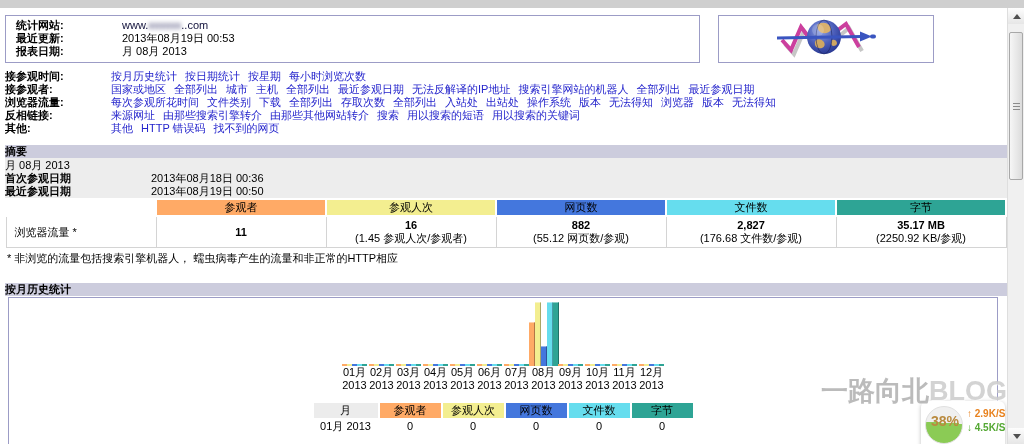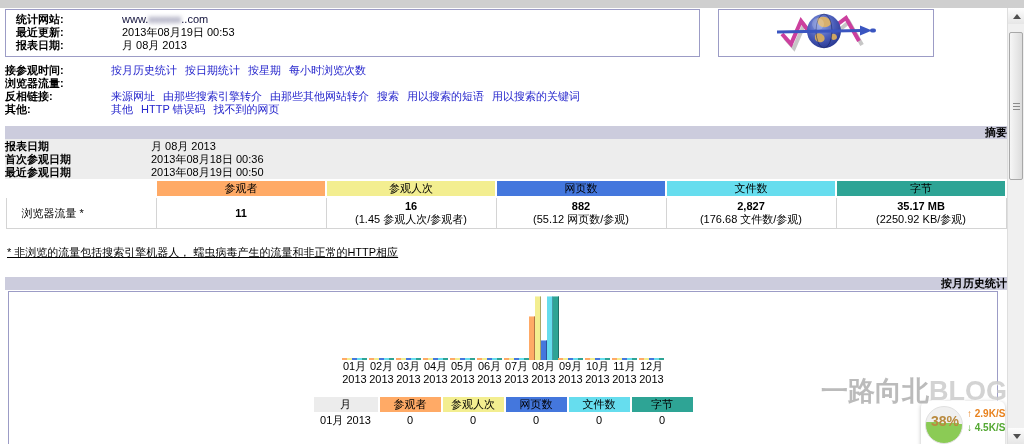--- a/index.html
+++ b/index.html
@@ -2,52 +2,52 @@
 <html><head>
 <meta charset="utf-8">
 <style>
   * { margin:0; padding:0; box-sizing:border-box; }
   html,body { width:1024px; height:444px; overflow:hidden; background:#fff;
     font-family:"Liberation Sans","DejaVu Sans",sans-serif; font-size:11px; color:#000; position:relative; }
   .top-strip { height:8px; width:1024px; background:#cfcfcf; }
   .content { width:1002px; margin-left:5px; position:relative; }
 
   
-  .top-boxes { display:flex; gap:18px; margin-top:1px; }
+  .top-boxes { display:flex; gap:18px; margin-top:7px; }
   .info-box { width:695px; height:48px; border:1px solid #9c9cc6; padding:3px 0 0 10px; }
   .info-row { display:flex; line-height:13px; }
   .info-row .lab { width:106px; font-weight:bold; }
   .info-row .val { color:#10103a; }
   .masked { filter:blur(2px); color:#333366; }
   .logo-box { width:216px; height:48px; border:1px solid #9c9cc6; display:flex; align-items:center; justify-content:center; }
 
   
   .nav { margin-top:7px; }
   .nav-row { display:flex; line-height:13px; white-space:nowrap; }
   .nav-label { width:106px; font-weight:bold; flex:0 0 106px; }
   .nav-links a { color:#2424cc; text-decoration:none; margin-right:8px; cursor:pointer; }
 
   
-  .section-bar { width:1002px; height:13px; background:#ccccdd; text-align:right;
-    font-weight:bold; line-height:13px;padding-left:26px; }
+  .section-bar { width:1002px; height:13px; background:#ccccdd; text-align:left;
+    font-weight:bold; line-height:13px; }
   .bar-summary { margin-top:10px; }
   .bar-history { margin-top:17px; }
 
   
   .sum-info { background:#ededed; padding-top:1px; }
   .sum-info .info-row .lab { width:146px; }
   .sum-table { width:1002px; border-collapse:collapse; table-layout:fixed; }
   .sum-table col.c-label { width:150px; }
   .sum-table th { font-weight:normal; height:13px; border:2px solid #fff; }
   .sum-table th.blank { background:transparent; }
   .sum-table td { border:1px solid #d4d4d4; background:#fff; text-align:center; padding:2px 2px; vertical-align:middle; }
-  .sum-table td.rowlab { text-align:left; padding-left:15px; }
+  .sum-table td.rowlab { text-align:left; padding-left:8px; }
   .sum-table .main { font-weight:bold; line-height:13px; }
   .sum-table .sub { line-height:13px; }
-  .footnote { margin-top:16px; padding-left:2px;text-decoration:underline; }
+  .footnote { margin-top:3px; padding-left:2px; }
 
   
   .chart-box { width:990px; height:200px; margin:1px 0 0 3px; border:1px solid #9c9cc6; overflow:visible; }
   .months { display:flex; justify-content:center; align-items:flex-end; margin-top:2px; }
   .mcol { width:27px; display:flex; flex-direction:column; align-items:center; flex:0 0 27px; }
   .mbars { height:66px; display:flex; align-items:flex-end; justify-content:center; }
   .bar { width:6px; flex:0 0 6px; border-right:1px solid rgba(0,0,0,.30); border-top:1px solid rgba(255,255,255,.45); }
   .stub { width:5px; flex:0 0 5px; height:2px; }
   .mlab { line-height:13px; text-align:center; white-space:nowrap; }
 
@@ -137,36 +137,40 @@
       </span>
     </div>
   </div>
 
   <div class="nav" id="nav-rows">
       <div class="nav-row">
         <span class="nav-label">接参观时间:</span>
         <span class="nav-links"><a href="#">按月历史统计</a><a href="#">按日期统计</a><a href="#">按星期</a><a href="#">每小时浏览次数</a></span>
       </div>
       <div class="nav-row">
+        <span class="nav-label">接参观者:</span>
+        <span class="nav-links"><a href="#">国家或地区</a><a href="#">全部列出</a><a href="#">城市</a><a href="#">主机</a><a href="#">全部列出</a><a href="#">最近参观日期</a><a href="#">无法反解译的IP地址</a><a href="#">搜索引擎网站的机器人</a><a href="#">全部列出</a><a href="#">最近参观日期</a></span>
+      </div>
+      <div class="nav-row">
         <span class="nav-label">浏览器流量:</span>
+        <span class="nav-links"><a href="#">每次参观所花时间</a><a href="#">文件类别</a><a href="#">下载</a><a href="#">全部列出</a><a href="#">存取次数</a><a href="#">全部列出</a><a href="#">入站处</a><a href="#">出站处</a><a href="#">操作系统</a><a href="#">版本</a><a href="#">无法得知</a><a href="#">浏览器</a><a href="#">版本</a><a href="#">无法得知</a></span>
       </div>
       <div class="nav-row">
         <span class="nav-label">反相链接:</span>
         <span class="nav-links"><a href="#">来源网址</a><a href="#">由那些搜索引擎转介</a><a href="#">由那些其他网站转介</a><a href="#">搜索</a><a href="#">用以搜索的短语</a><a href="#">用以搜索的关键词</a></span>
       </div>
       <div class="nav-row">
         <span class="nav-label">其他:</span>
         <span class="nav-links"><a href="#">其他</a><a href="#">HTTP 错误码</a><a href="#">找不到的网页</a></span>
       </div>
     </div>
 
   <div class="section-bar bar-summary">摘要</div>
   <div class="sum-info">
     <div class="info-row">
-        <span class="lab">报表日期</span>
         <span>月 08月 2013</span>
       </div>
     <div class="info-row">
         <span class="lab">首次参观日期</span>
         <span>2013年08月18日 00:36</span>
       </div>
     <div class="info-row">
         <span class="lab">最近参观日期</span>
         <span>2013年08月19日 00:50</span>
       </div>

